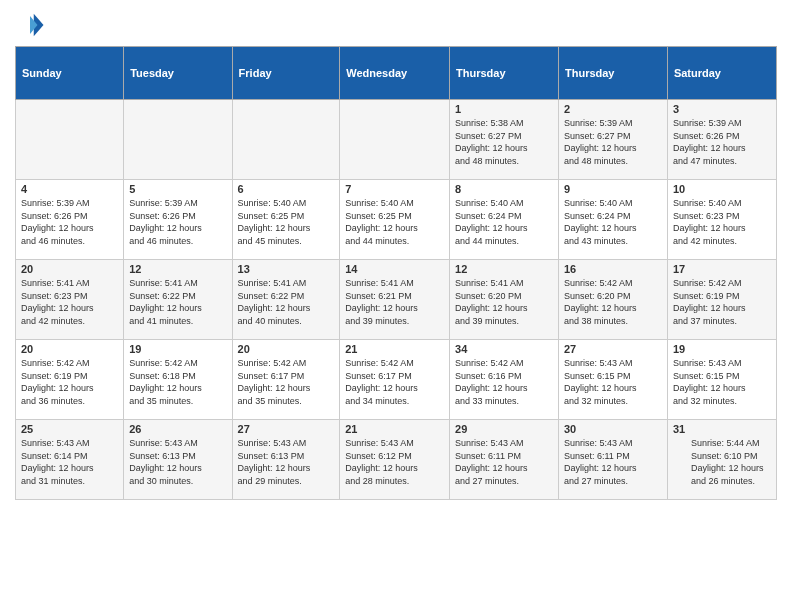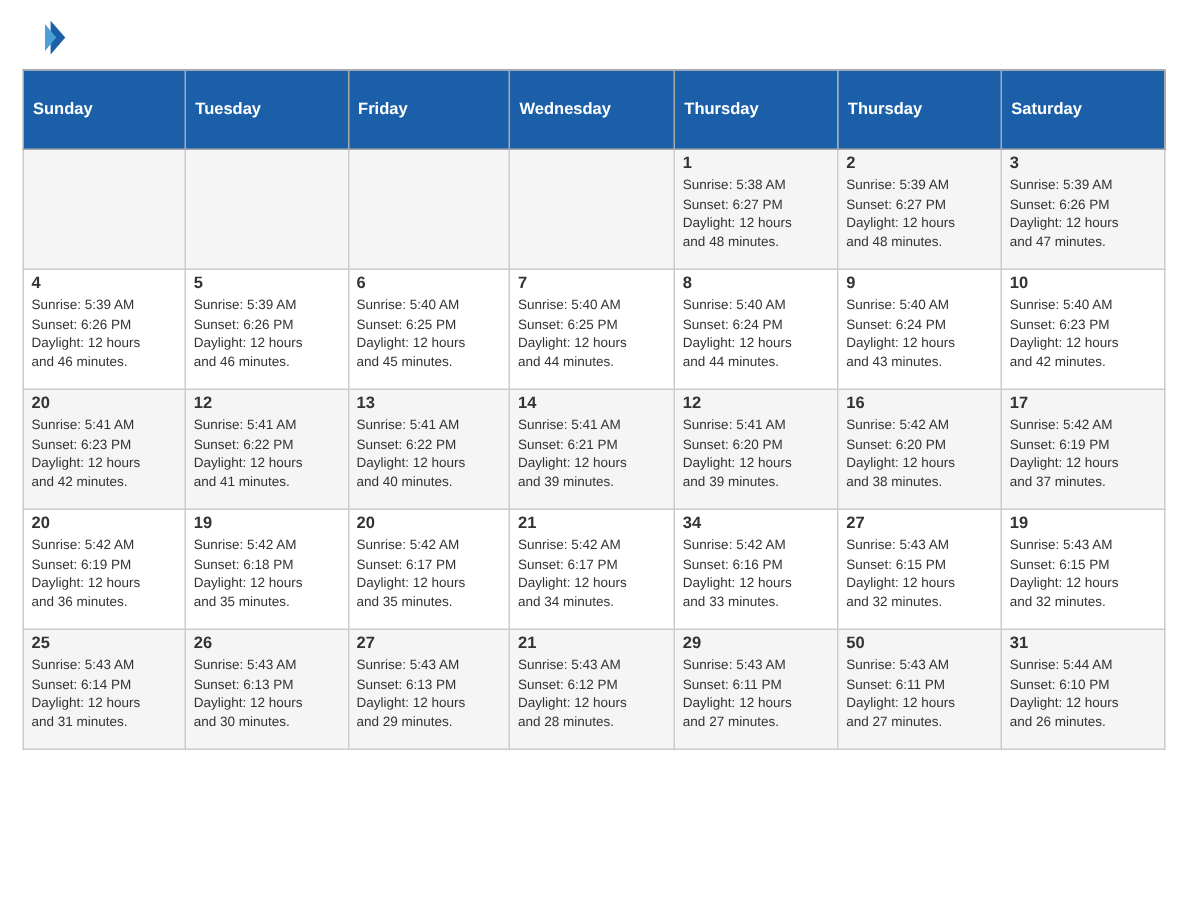--- a/index.html
+++ b/index.html
@@ -346,29 +346,29 @@
 and 28 minutes.</div>
           </td>
           <td>
             <div class="day-num">29</div>
             <div class="day-info" style="white-space: pre-line;">Sunrise: 5:43 AM
 Sunset: 6:11 PM
 Daylight: 12 hours
 and 27 minutes.</div>
           </td>
           <td>
-            <div class="day-num">50</div>
+            <div class="day-num">30</div>
             <div class="day-info" style="white-space: pre-line;">Sunrise: 5:43 AM
 Sunset: 6:11 PM
 Daylight: 12 hours
 and 27 minutes.</div>
           </td>
           <td>
             <div class="day-num">31</div>
-            <div class="day-info" style="white-space: pre-line;">Sunrise: 5:44 AM
+            <div class="day-info" style="white-space: pre-line; margin-left: 18px;">Sunrise: 5:44 AM
 Sunset: 6:10 PM
 Daylight: 12 hours
 and 26 minutes.</div>
           </td>
         </tr>
       </tbody>
   </table>
 </div>
 
 </body></html>

